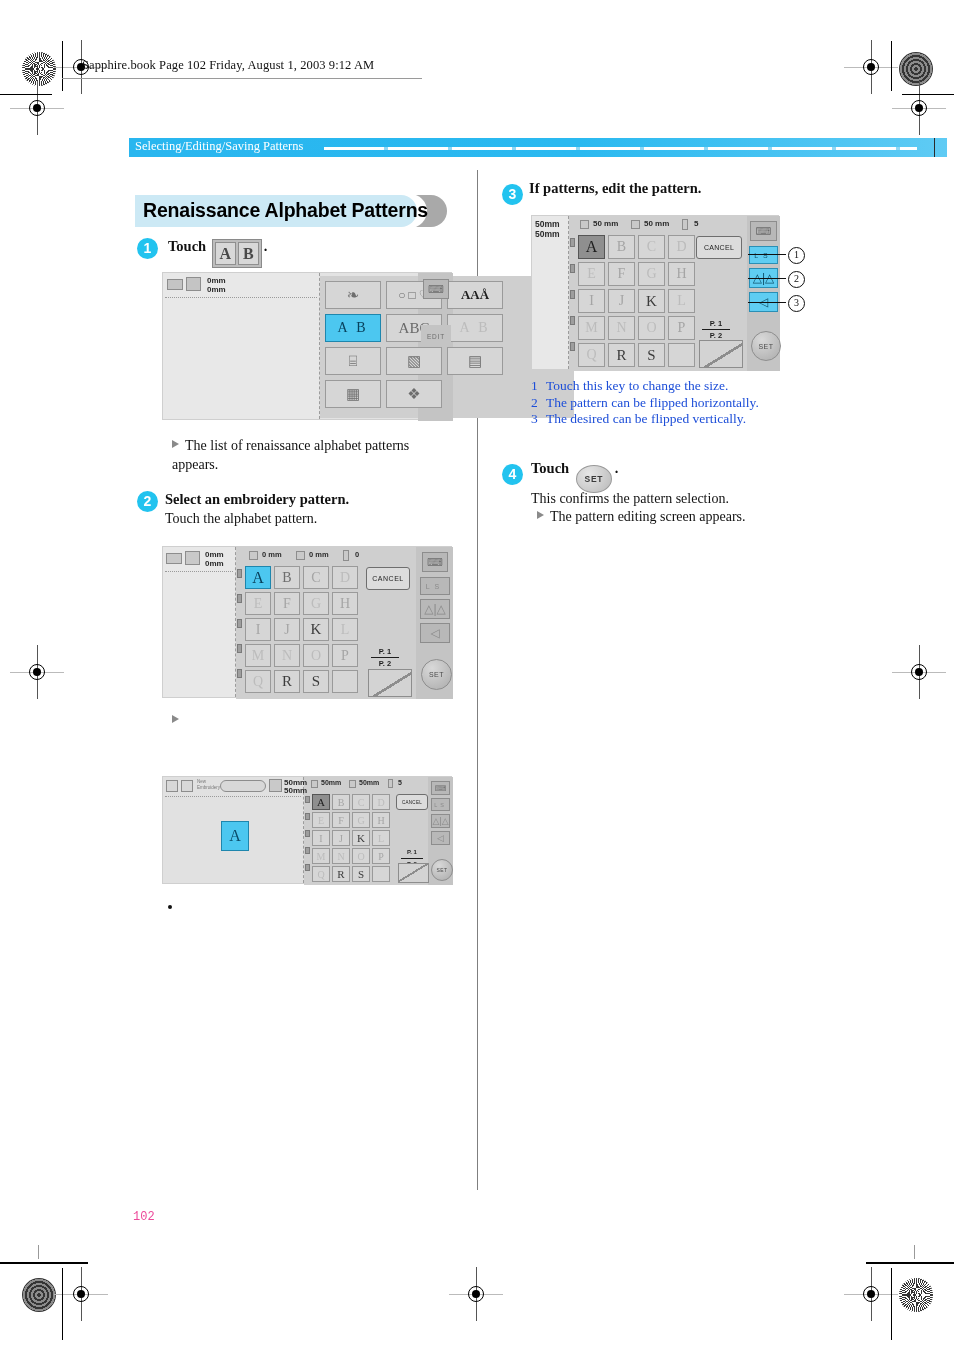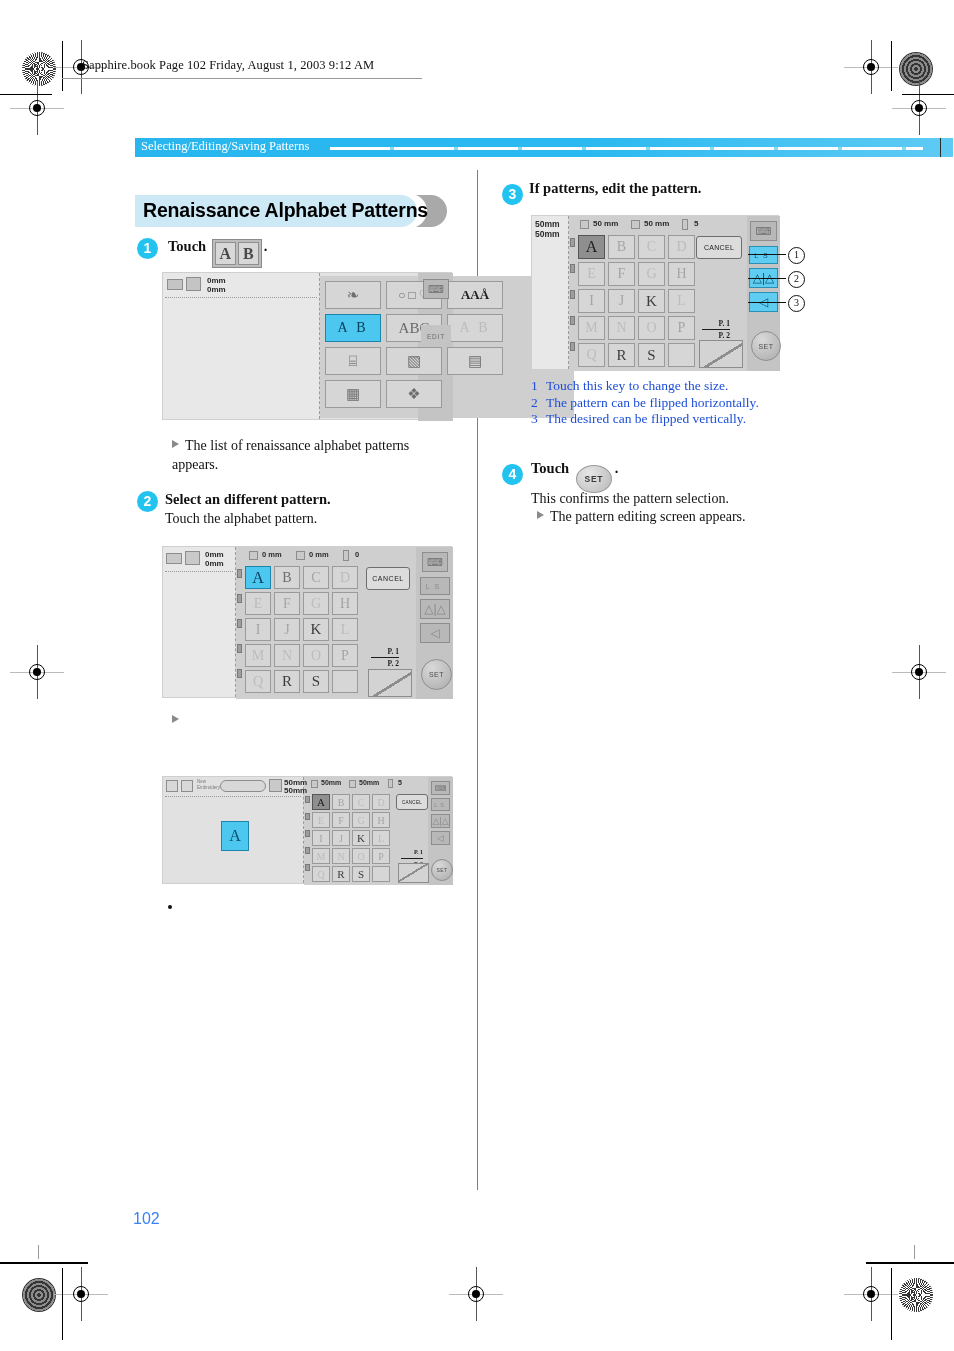--- a/index.html
+++ b/index.html
@@ -25,21 +25,21 @@
   .cropline{position:absolute;background:#000;}
 
   
   .vrule{position:absolute;background:#000;width:1px;}
 
   
   .runhead{position:absolute;left:82px;top:58px;font-size:12.5px;
      font-family:"Liberation Serif", serif;color:#111;letter-spacing:.1px;white-space:nowrap;}
 
   
-  .sectionbar{position:absolute;left:135px;top:138px;width:818px;height:19px;
+  .sectionbar{position:absolute;left:129px;top:138px;width:818px;height:19px;
      background:linear-gradient(to right,#29b6ef 0%,#2ab9f0 55%,#5fcbf4 100%);}
   .sectionbar .lbl{position:absolute;left:6px;top:1px;font-size:12.5px;color:#fff;
      font-family:"Liberation Serif", serif;white-space:nowrap;}
   .sectionbar .dashes{position:absolute;left:195px;top:9px;right:30px;height:3px;
      background:repeating-linear-gradient(to right,#ffffff 0 60px,#8fd8f6 60px 64px);}
   .sectionbar .tick{position:absolute;right:12px;top:0;width:1px;height:19px;background:#2b2b2b;}
 
   
   .titlebanner{position:absolute;left:135px;top:195px;width:320px;height:32px;}
   .titlebanner .pill{position:absolute;left:0;top:0;width:282px;height:32px;
@@ -104,22 +104,22 @@
      box-sizing:border-box;font-family:"Liberation Sans", sans-serif;
      display:flex;align-items:center;justify-content:center;color:#6d6d6d;}
   .sidebtn.cyan{background:#5fcdf2;border-color:#2a8fb5;color:#10556f;}
   .cancelbtn{position:absolute;background:#dcdcdc;border:1px solid #6e6e6e;
      border-radius:3px;font-family:"Liberation Sans", sans-serif;
      display:flex;align-items:center;justify-content:center;color:#222;}
   .setbtn{position:absolute;border-radius:50%;
      background:radial-gradient(circle at 35% 28%,#d9d9d9,#ababab);
      border:1px solid #8e8e8e;font-family:"Liberation Sans", sans-serif;
      display:flex;align-items:center;justify-content:center;color:#4a4a4a;letter-spacing:.5px;}
-  .pagelbl{position:absolute;font-family:Liberation Serif, serif;font-size:7.5px;
-     color:#1d1d1d;text-align:right;line-height:9px;font-weight:bold;}
+  .pagelbl{position:absolute;font-family:Liberation Sans, sans-serif;font-size:7.5px;
+     color:#1d1d1d;text-align:center;line-height:9px;font-weight:bold;}
   .pagelbl .bar{height:1px;background:#1d1d1d;margin:1px 0;}
   .tabstrip{position:absolute;width:5px;background:#9e9e9e;border:1px solid #7a7a7a;
      box-sizing:border-box;}
   .arrowsplit{position:absolute;background:#d3d3d3;border:1px solid #8d8d8d;
      box-sizing:border-box;overflow:hidden;}
   .arrowsplit:after{content:"";position:absolute;left:-6px;top:-6px;width:150%;height:150%;
      background:linear-gradient(to bottom right,transparent 48%,#8d8d8d 48%,#8d8d8d 52%,transparent 52%);}
   .iconbox{position:absolute;border:1px solid #8d8d8d;background:#c9c9c9;box-sizing:border-box;}
   .previewpat{position:absolute;background:#4cc7f0;border:1px solid #1e86ad;
      display:flex;align-items:center;justify-content:center;
@@ -128,21 +128,21 @@
   
   .callout{position:absolute;width:15px;height:15px;border:1px solid #111;border-radius:50%;
      font-family:"Liberation Serif", serif;font-size:10px;text-align:center;line-height:14px;
      color:#111;background:#fff;}
   .leader{position:absolute;height:1px;background:#111;}
 
   .numlist{position:absolute;font-family:"Liberation Serif", serif;font-size:13.5px;
      color:#1d4ed8;line-height:16.5px;}
   .numlist .n{display:inline-block;width:15px;}
 
-  .pagenum{position:absolute;font-family:Liberation Sans, sans-serif;font-size:16px;color:#3b82f6;}
+  .pagenum{position:absolute;font-family:Liberation Mono, monospace;font-size:12px;color:#ec4899;}
 </style>
 </head>
 <body>
 
 <div class="rosette" style="left:22px;top:52px;"></div>
 <div class="rosette dark" style="left:899px;top:52px;"></div>
 <div class="rosette dark" style="left:22px;top:1278px;"></div>
 <div class="rosette" style="left:899px;top:1278px;"></div>
 
 <div class="regmark" style="left:68px;top:54px;">
@@ -268,21 +268,21 @@
 
   <div class="sidebtn" style="left:260px;top:6px;width:26px;height:20px;font-size:11px;">⌨</div>
   <div class="sidebtn" style="left:258px;top:52px;width:30px;height:22px;font-size:6.5px;letter-spacing:.8px;background:#c4c4c4;border-color:#c4c4c4;">EDIT</div>
 </div>
 
 <div class="arrowitem" style="left:172px;top:436px;width:280px;">
   <span class="tri"></span><span>The list of renaissance alphabet patterns appears.</span>
 </div>
 
 <div class="stepnum" style="left:137px;top:491px;">2</div>
-<div class="steptitle" style="left:165px;top:491px;">Select an different pattern.</div>
+<div class="steptitle" style="left:165px;top:491px;">Select an embroidery pattern.</div>
 <div class="bodytext" style="left:165px;top:509px;">Touch the alphabet pattern.</div>
 
 <div class="shot" style="left:162px;top:546px;width:290px;height:152px;">
   <div class="leftpane" style="width:72px;"></div>
   <div class="dashedge" style="left:72px;"></div>
   <div class="centerpane" style="left:73px;top:0;width:180px;height:152px;"></div>
   <div class="rightpane" style="left:253px;top:0;width:37px;height:152px;"></div>
 
   <div class="iconbox" style="left:3px;top:6px;width:16px;height:11px;"></div>
   <div class="iconbox" style="left:22px;top:4px;width:15px;height:14px;"></div>

